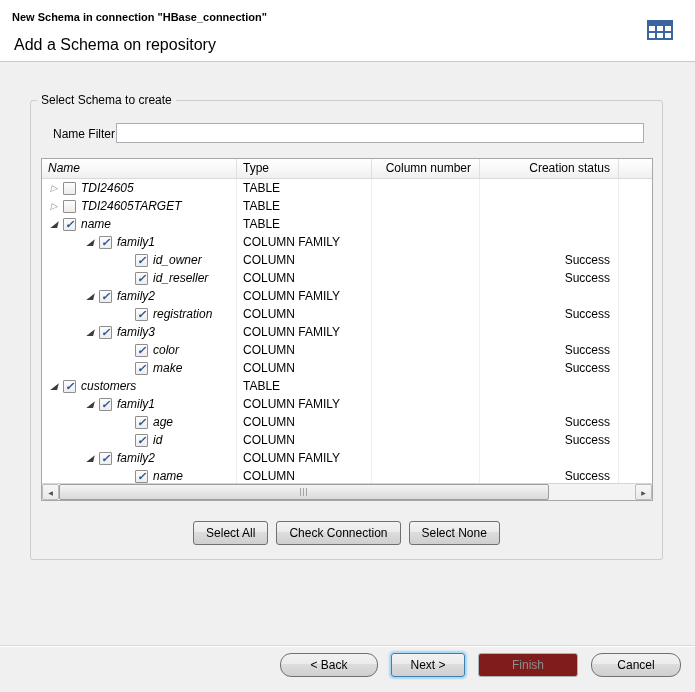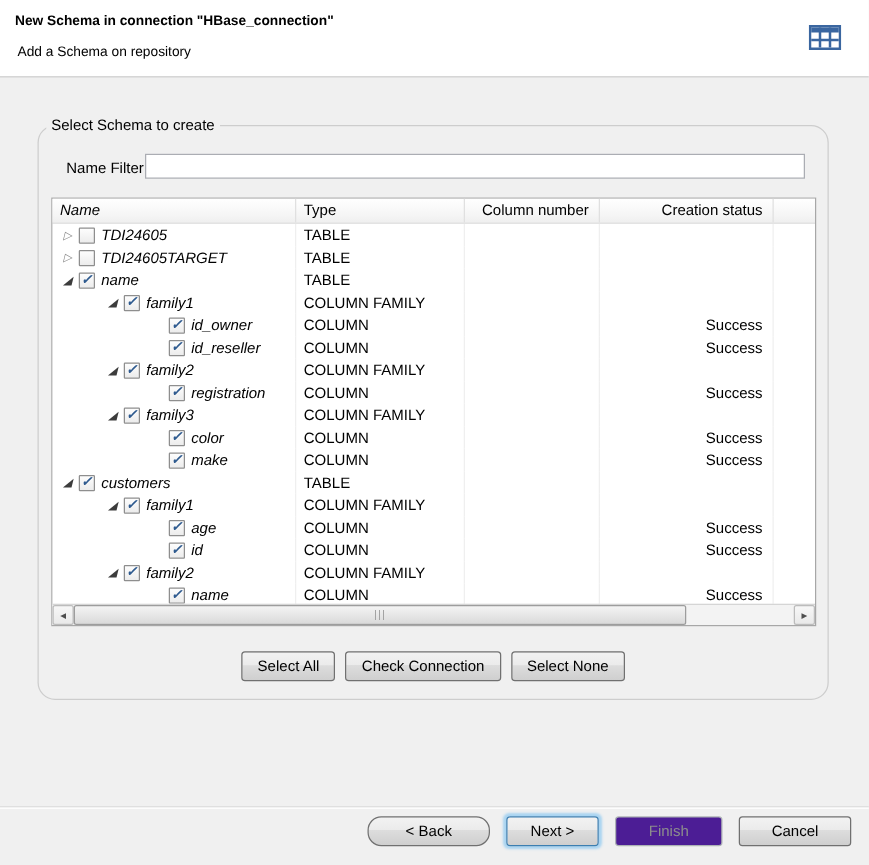--- a/index.html
+++ b/index.html
@@ -12,27 +12,27 @@
     overflow:hidden;
   }
   .window { position:relative; width:695px; height:692px; background:#f0f0f0; }
 
   
   .banner {
     position:absolute; top:0; left:0; right:0; height:62px;
     background:#ffffff; border-bottom:1px solid #c9c9c9;
   }
   .banner-title { position:absolute; left:12px; top:11px; font-weight:bold; font-size:11px; }
-  .banner-subtitle { position:absolute; left:14px; top:36px; font-size:11px; }
+  .banner-subtitle { position:absolute; left:14px; top:36px; font-size:16px; }
   .banner-icon { position:absolute; right:22px; top:18px; width:26px; height:24px; }
 
   
   .groupbox {
     position:absolute; left:30px; top:100px; width:633px; height:460px;
-    border:1px solid #cdcdcd; border-radius:14px;
+    border:1px solid #cdcdcd; border-radius:3px;
   }
   .group-title {
     position:absolute; top:-8px; left:6px; background:#f0f0f0; padding:0 4px;
     font-size:12px;
   }
   .filter-label { position:absolute; left:22px; top:26px; }
   .filter-input {
     position:absolute; left:85px; top:22px; width:528px; height:20px;
     border:1px solid #abadb3; background:#fff; font:12px "Liberation Sans", sans-serif;
     padding:0 4px; outline:none;
@@ -115,22 +115,22 @@
 
   
   .footer-sep { position:absolute; top:645px; left:0; width:695px; height:2px;
     border-top:1px solid #d9d9d9; border-bottom:1px solid #ffffff; }
   .footer {
     position:absolute; top:653px; right:14px;
     display:flex; gap:13px;
   }
   .btn-back   { width:98px;border-radius:11px; }
   .btn-next   { width:74px; border-color:#3c7fb1; box-shadow:0 0 2px 2px #a9d4f1; }
-  .btn-finish { width:86px; background:#4c1d95; border-color:#adb2b5; color:#8d8d8d; }
-  .btn-cancel { width:90px; }
+  .btn-finish { width:100px; background:#7f1d1d; border-color:#adb2b5; color:#8d8d8d; }
+  .btn-cancel { width:90px;border-radius:11px; }
 </style>
 </head>
 <body>
 
 <div class="window">
 
   <div class="banner">
     <div class="banner-title">New Schema in connection "HBase_connection"</div>
     <div class="banner-subtitle">Add a Schema on repository</div>
     <div class="banner-icon">

